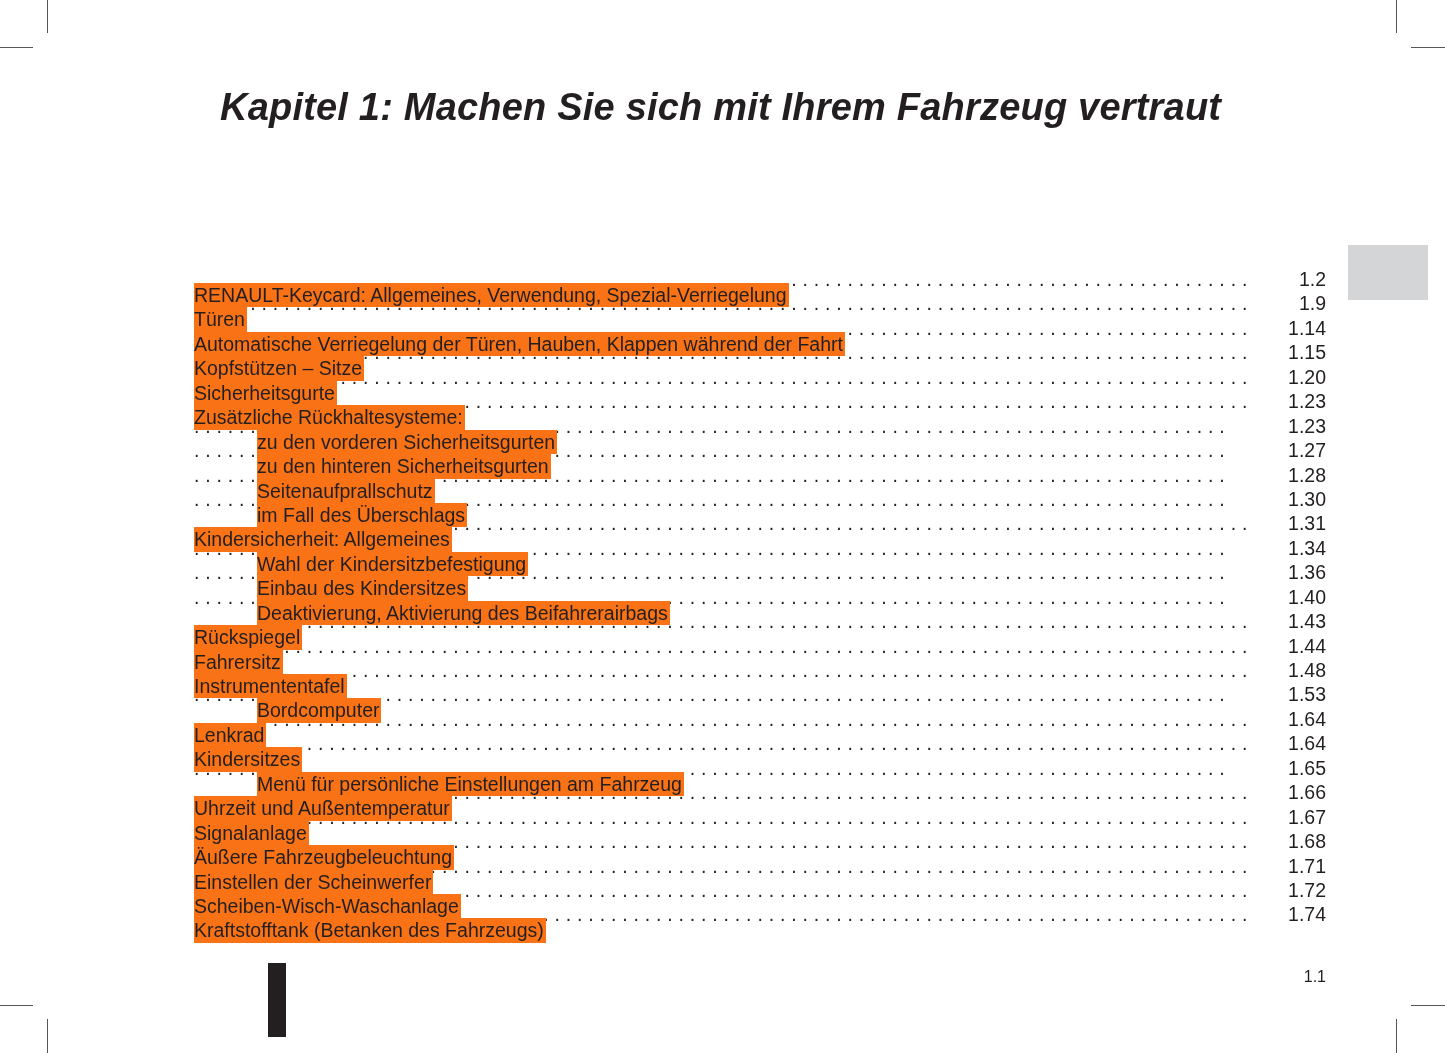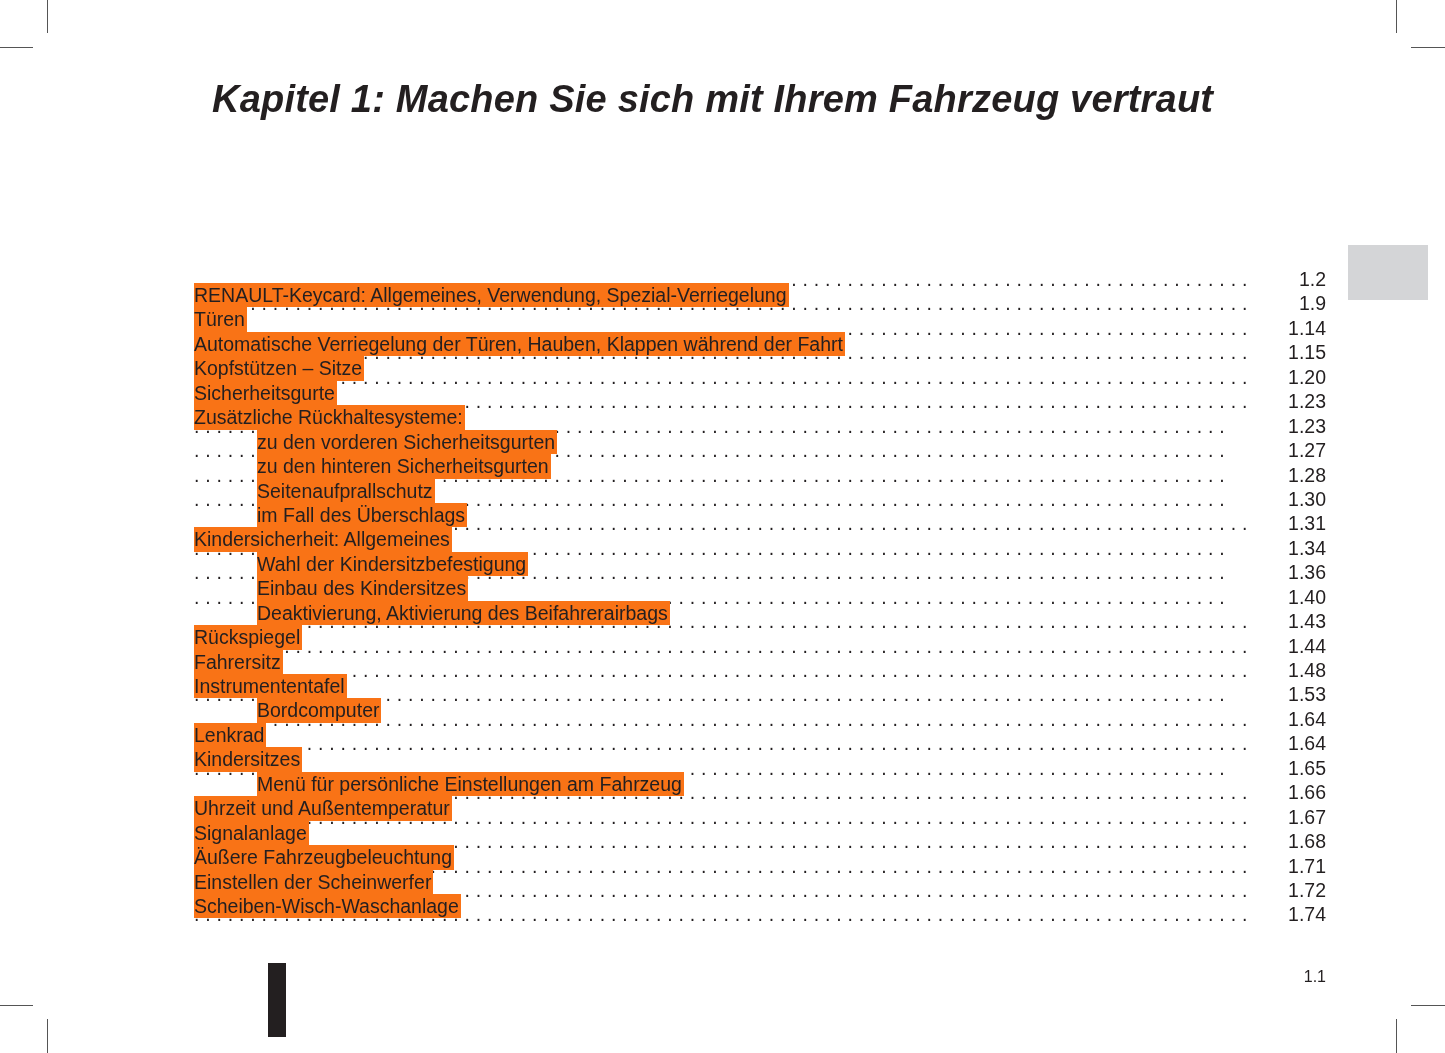--- a/index.html
+++ b/index.html
@@ -25,21 +25,21 @@
 
 <div class="crop" style="left:47px;top:0;width:1px;height:33px;"></div>
 <div class="crop" style="left:0;top:47px;width:33px;height:1px;"></div>
 <div class="crop" style="left:1396px;top:0;width:1px;height:33px;"></div>
 <div class="crop" style="left:1411px;top:47px;width:34px;height:1px;"></div>
 <div class="crop" style="left:0;top:1005px;width:33px;height:1px;"></div>
 <div class="crop" style="left:47px;top:1019px;width:1px;height:34px;"></div>
 <div class="crop" style="left:1411px;top:1005px;width:34px;height:1px;"></div>
 <div class="crop" style="left:1396px;top:1019px;width:1px;height:34px;"></div>
 
-<h1 class="title" style="margin:0;">Kapitel 1: Machen Sie sich mit Ihrem Fahrzeug vertraut</h1>
+<h1 class="title" style="margin:8px;">Kapitel 1: Machen Sie sich mit Ihrem Fahrzeug vertraut</h1>
 
 <div class="tab-marker"></div>
 
 <div class="toc" id="toc">
     <div class="row">
       <span class="dots">........................................................................................................................................</span>
       <span class="lbl">RENAULT-Keycard: Allgemeines, Verwendung, Spezial-Verriegelung</span>
       <span class="pg">1.2</span>
     </div>
     <div class="row">
@@ -162,19 +162,20 @@
       <span class="lbl">Einstellen der Scheinwerfer</span>
       <span class="pg">1.71</span>
     </div>
     <div class="row">
       <span class="dots">........................................................................................................................................</span>
       <span class="lbl">Scheiben-Wisch-Waschanlage</span>
       <span class="pg">1.72</span>
     </div>
     <div class="row">
       <span class="dots">........................................................................................................................................</span>
+      <span class="lbl">Kraftstofftank (Betanken des Fahrzeugs)</span>
       <span class="pg">1.74</span>
     </div>
   </div>
 
 <div class="page-num">1.1</div>
 
 <div class="black-bar"></div>
 
 </body></html>

